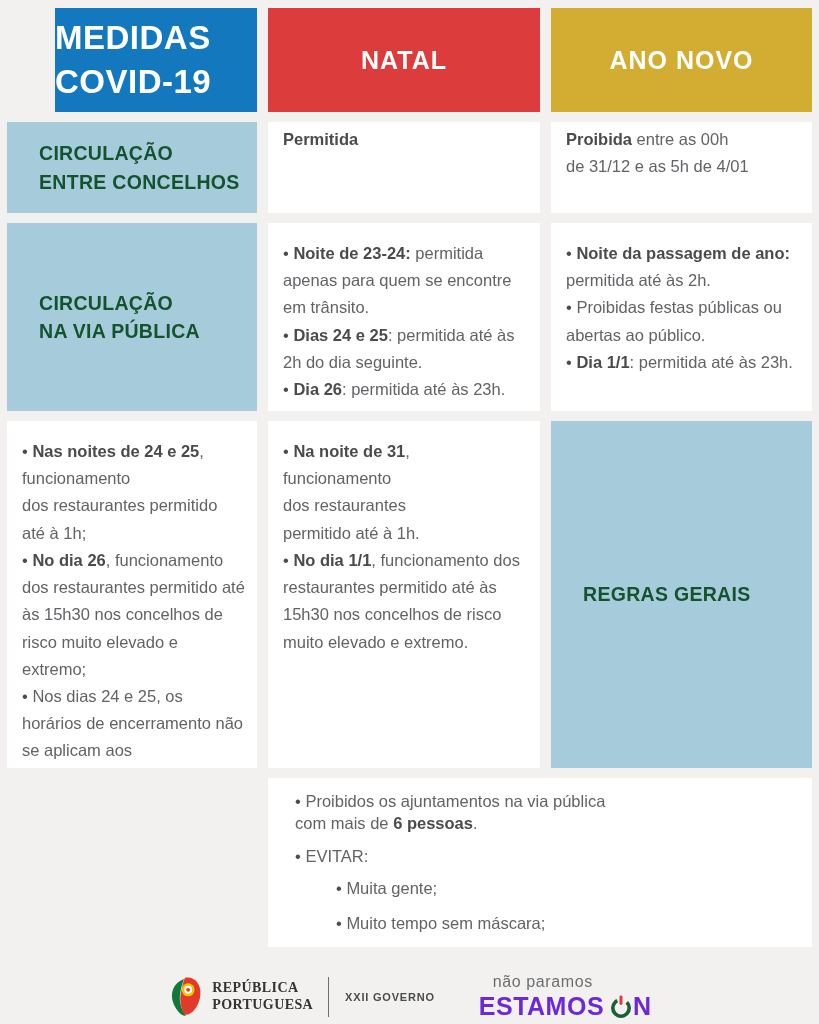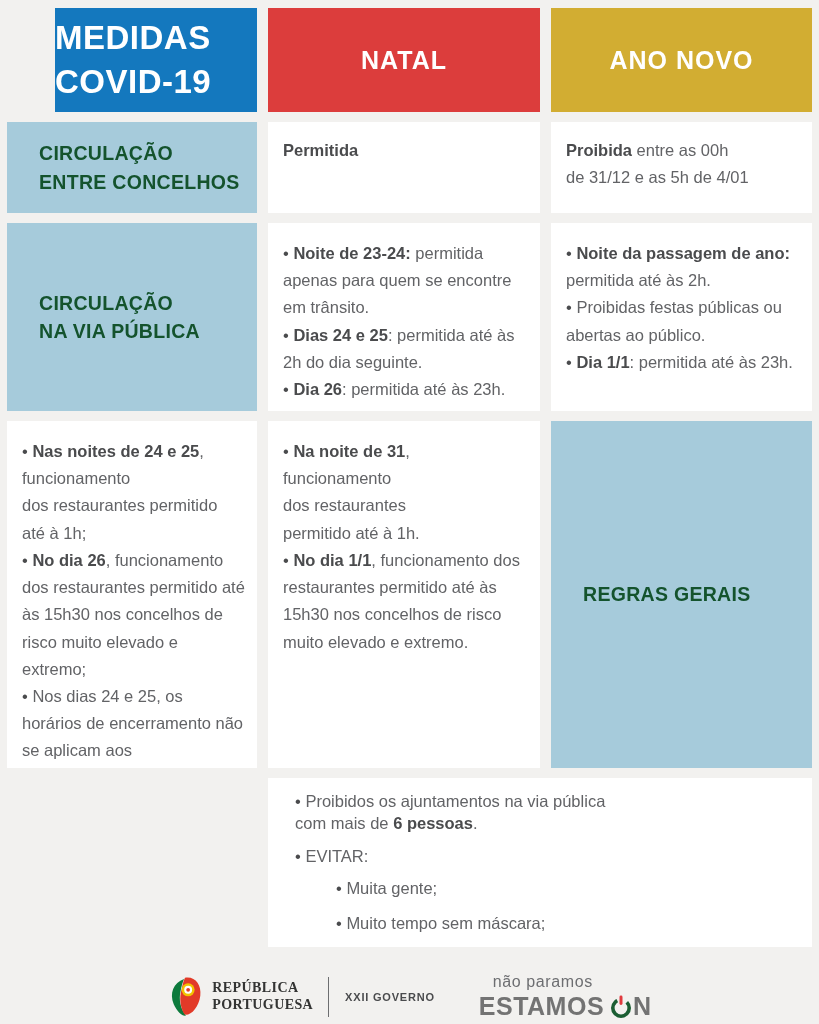--- a/index.html
+++ b/index.html
@@ -37,42 +37,42 @@
     color:#14532d;font-weight:bold;font-size:19.5px;line-height:1.45;
     letter-spacing:.3px;padding-left:32px;white-space:pre-line;
   }
   .content{
     background:var(--cell-bg);
     padding:17px 12px 10px 15px;
     font-size:16.5px;line-height:1.65;
   }
   .content b, .dot{color:var(--bold-text);}
   .bullet{white-space:pre-wrap;}
-  .content-top{padding-top:15px;}
+  .content-top{padding-top:4px;}
   .wide{grid-column:2 / 4;padding:13px 12px 8px 27px;}
   .wide .bullet{line-height:1.32;margin-bottom:11px;}
   .wide .indent-1{margin-left:41px;margin-bottom:13px;line-height:1.3;}
   footer{
     height:95px;display:flex;align-items:center;justify-content:center;
     padding-top:4px;
   }
   .gov{display:flex;align-items:center;}
   .coa{display:block;}
   .gov-name{
     font-family:"Liberation Serif","DejaVu Serif",serif;
     font-weight:bold;font-size:14px;line-height:1.18;letter-spacing:.4px;
     color:#333433;margin-left:9px;white-space:pre-line;
   }
   .vdiv{width:1px;height:40px;background:#6d6e70;margin:0 16px 0 15px;}
   .governo{font-size:11px;font-weight:bold;letter-spacing:.8px;color:#4a4b4d;}
   .estamos{margin-left:44px;}
   .tagline{font-size:16px;color:#6d6e71;letter-spacing:.6px;margin:0 0 1px 14px;}
   .estamos-row{display:flex;align-items:center;}
   .estamos-word,.on-n{
-    font-size:25px;font-weight:bold;color:#737373;letter-spacing:.5px;
+    font-size:25px;font-weight:bold;color:#6d28d9;letter-spacing:.5px;
   }
   .power{margin:2px 0 0 5px;display:block;}
 </style>
 </head>
 <body>
 
 <div class="grid">
 
   <div class="cell hdr hdr-title">MEDIDAS
 COVID-19</div>

